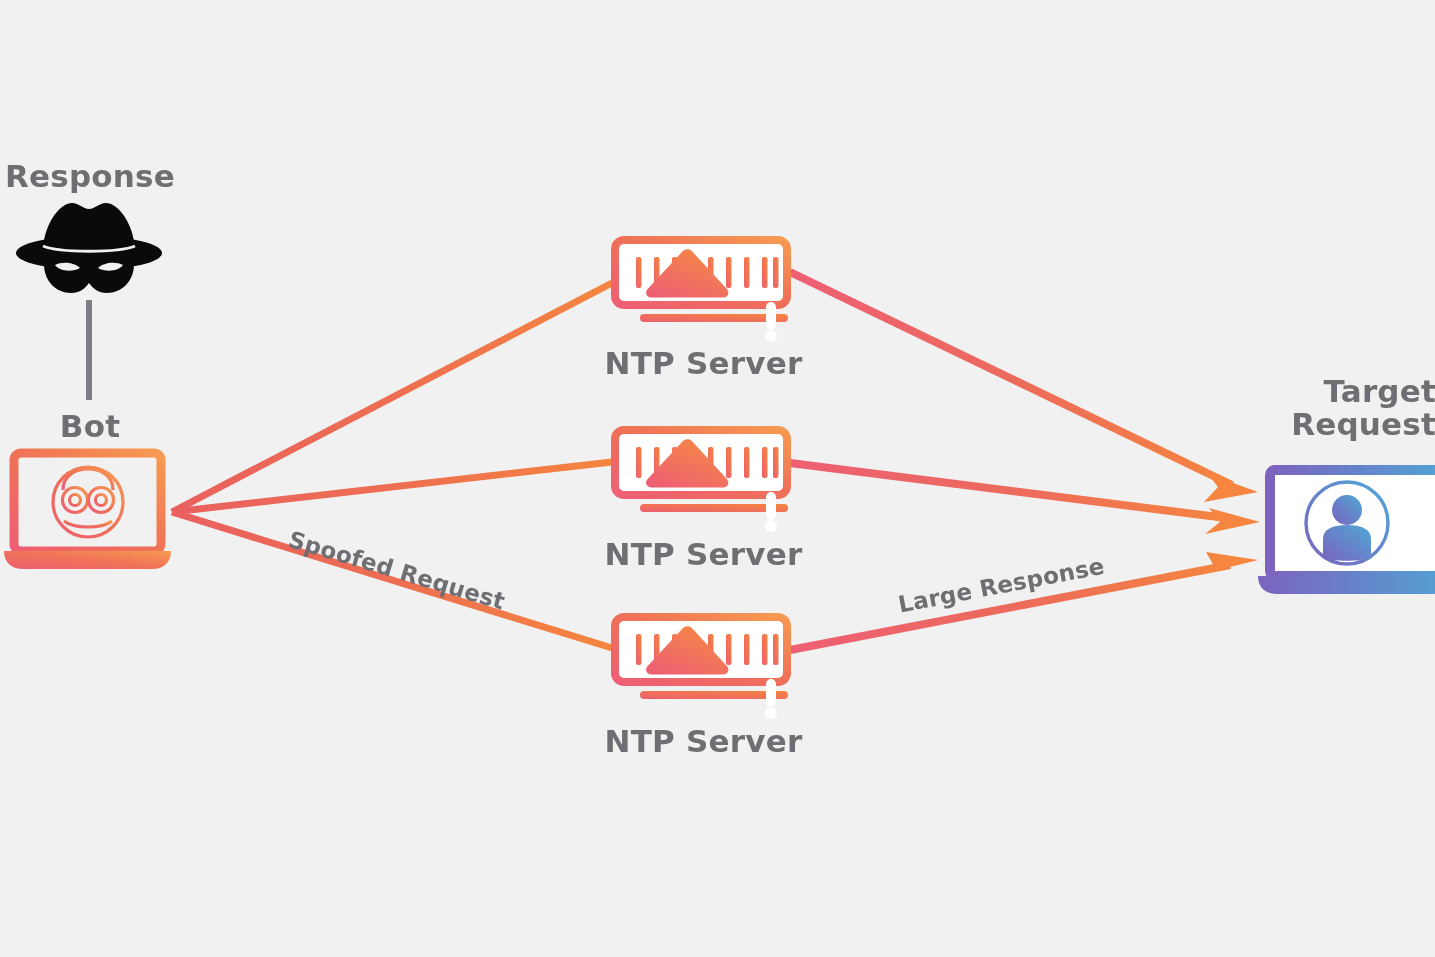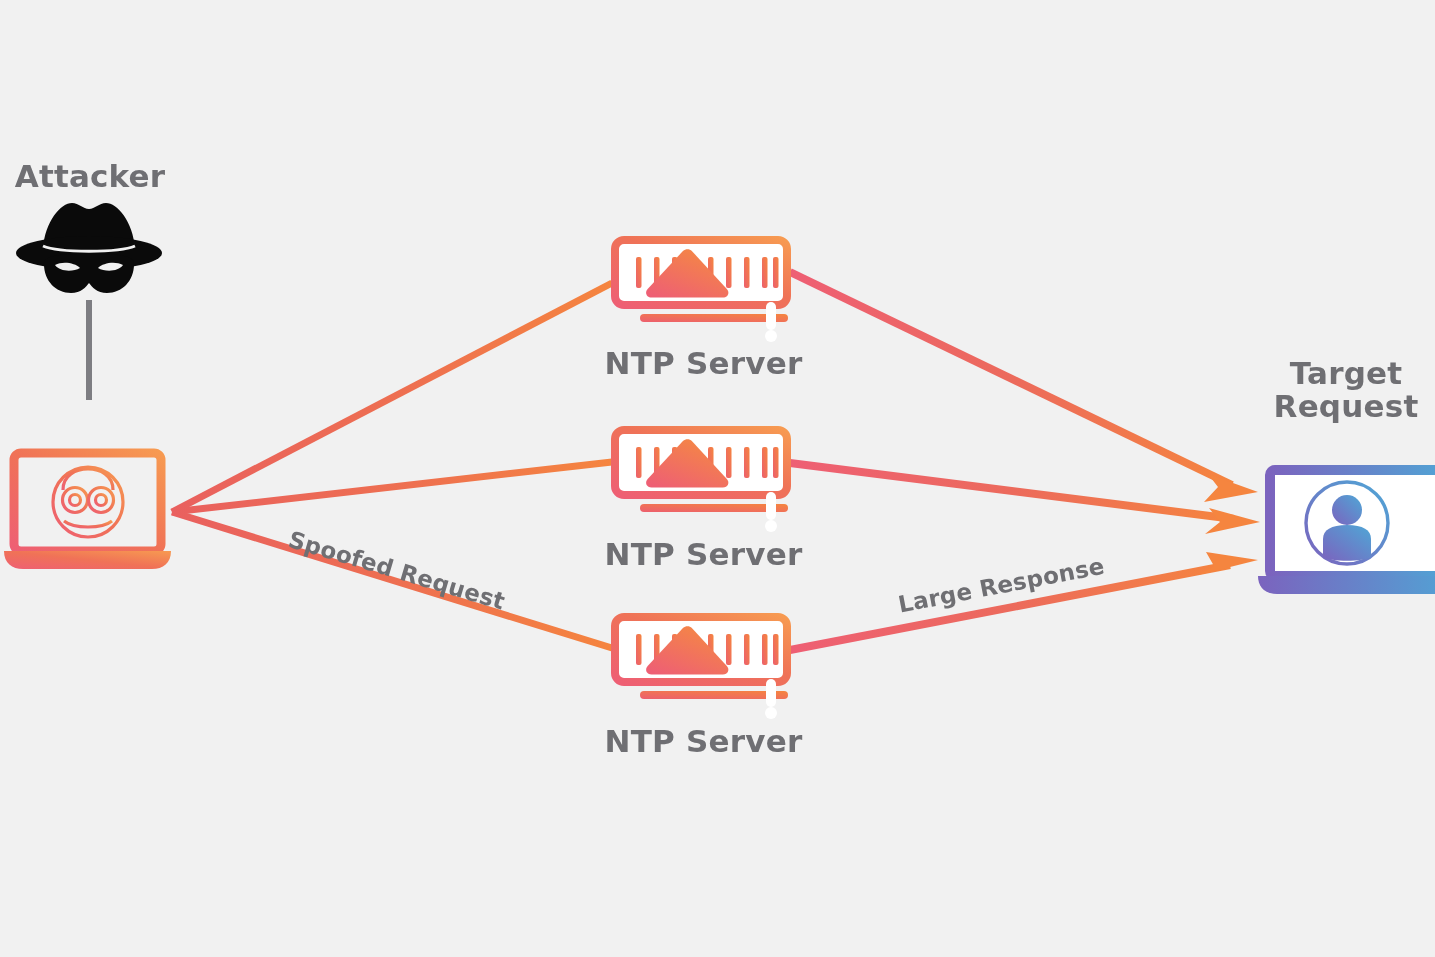--- a/index.html
+++ b/index.html
@@ -194,30 +194,31 @@
       <path d="M 1258 576 L 1467 576 C 1467 588 1459 594 1448 594 L 1277 594 C 1266 594 1258 588 1258 576 Z" fill="url(#gVic)"></path>
       <g transform="translate(1347,523)">
         <circle cx="0" cy="0" r="41" fill="none" stroke="url(#gVicAv)" stroke-width="3.4"></circle>
         <circle cx="0" cy="-13" r="15" fill="url(#gVicAv)"></circle>
         <path d="M -24 34 L -24 16 C -24 7 -16 2 0 2 C 16 2 24 7 24 16 L 24 34
                  C 16 39 -16 39 -24 34 Z" fill="url(#gVicAv)"></path>
       </g>
     </g>
   </svg>
 
-  <div class="lbl lbl-node" style="left:0px;top:160px;width:180px;">Attacker</div>
-
+  <div class="lbl lbl-node" style="left:0px;top:160px;width:180px;">Response</div>
+
+  <div class="lbl lbl-node" style="left:0px;top:410px;width:180px;">Bot</div>
 
   <div class="lbl lbl-node" style="left:581px;top:347px;width:245px;">NTP Server</div>
 
   <div class="lbl lbl-node" style="left:581px;top:538px;width:245px;">NTP Server</div>
 
   <div class="lbl lbl-node" style="left:581px;top:725px;width:245px;">NTP Server</div>
 
-  <div class="lbl lbl-node" style="left:1256px;top:357px;width:180px;">
+  <div class="lbl lbl-node" style="left:1256px;top:375px;width:180px;text-align:right;">
     <div>Target</div>
     <div>Request</div>
   </div>
 
   <div class="lbl lbl-edge" style="left:293px;top:526px;transform:rotate(16.5deg);transform-origin:left top;">Spoofed Request</div>
 
   <div class="lbl lbl-edge" style="left:896px;top:592px;transform:rotate(-10.8deg);transform-origin:left top;">Large Response</div>
 
 </div>
 

